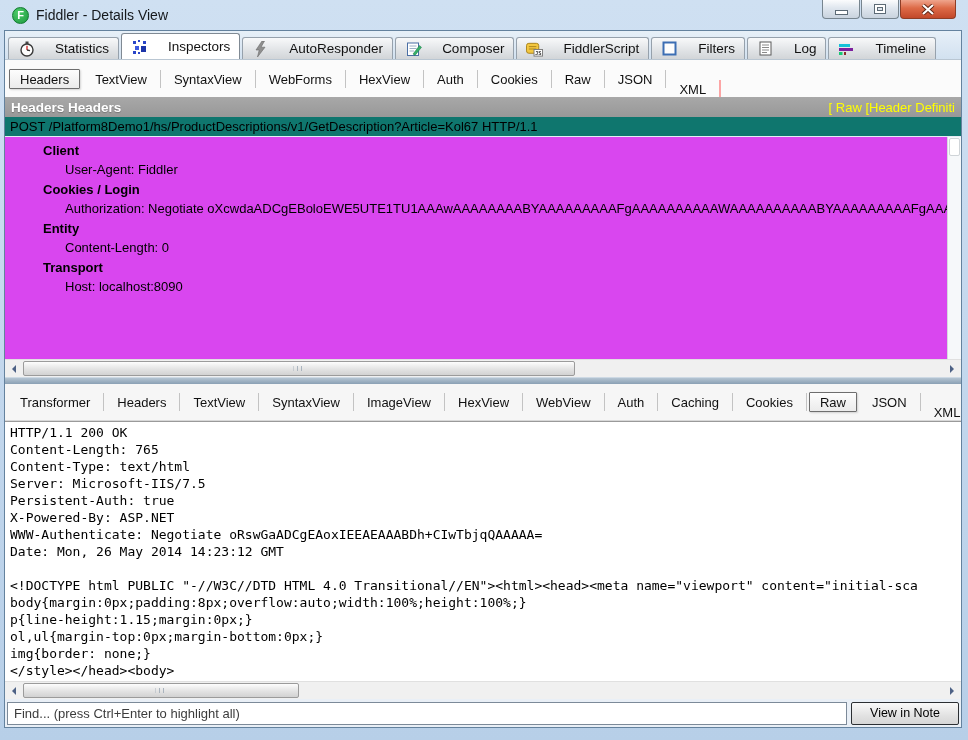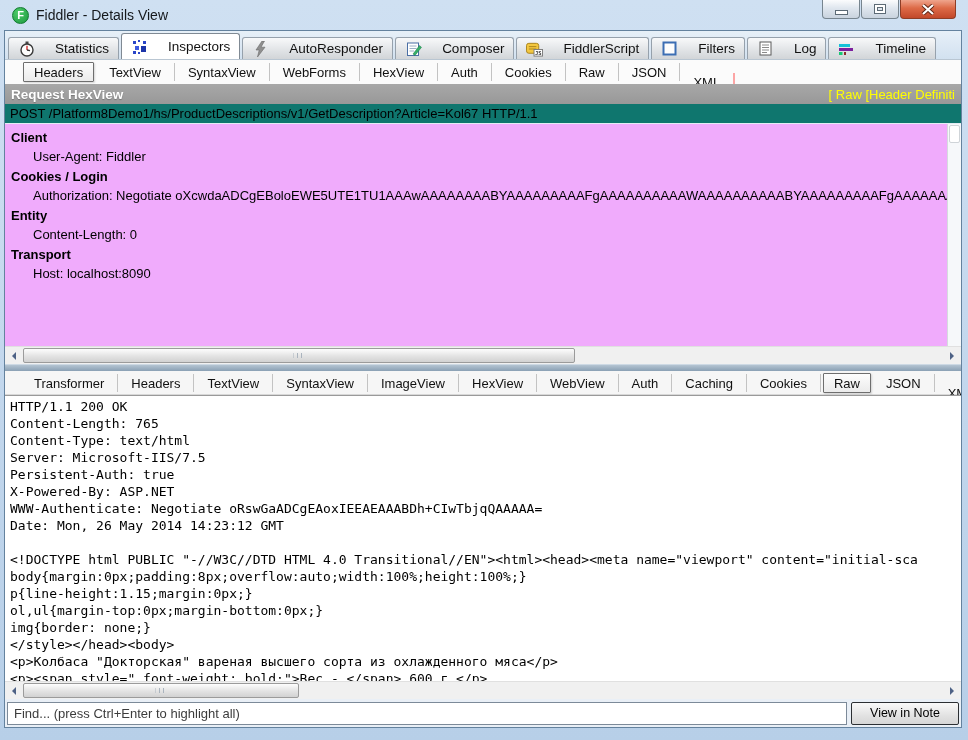--- a/index.html
+++ b/index.html
@@ -31,38 +31,38 @@
   .main-tabbar { height:29px; background:linear-gradient(#e7f0f8,#d2e1f0); display:flex;
                  align-items:flex-end; padding:3px 2px 0 3px; border-bottom:1px solid #b9c6d2; flex:none; }
   .main-tab { display:flex; align-items:center; gap:20px; height:22px; padding:0 9px;
               border:1px solid #96a1ac; border-bottom:none; border-radius:3px 3px 0 0;
               background:linear-gradient(#f8f9fa,#dcdfe2 70%,#d2d5d8);
               font-size:13.5px; color:#111; margin-right:2px; cursor:default; }
   .main-tab.selected { background:#fff; height:26px; border-color:#808a94; position:relative; z-index:2; }
   .tab-icon { display:inline-flex; width:17px; height:16px; align-items:center; justify-content:center; }
 
   
-  .subtabbar { height:24px; background:#fbfbfb; display:flex; align-items:center;
-               padding-left:16px; flex:none;text-align:center; }
+  .subtabbar { height:37px; background:#fbfbfb; display:flex; align-items:center;
+               padding-left:2px; flex:none;text-align:center; }
   .sub-tab { font-size:13px; color:#111; padding:2px 13px; border-right:1px solid #c3c3c3;
              height:18px; line-height:15px; cursor:default; white-space:nowrap; }
   .sub-tab:last-child { border-right:2px solid #fca5a5;margin-top:20px; }
   .sub-tab.selected { border:1px solid #6e6e6e; background:linear-gradient(#fdfdfd,#ebebeb);
                       border-radius:1px; margin:0 2px 0 2px; padding:2px 10px; height:20px;
                       box-shadow:1px 1px 2px rgba(0,0,0,.15); }
 
   
   .req-gray-bar { height:20px; background:linear-gradient(#a8a8a8,#989898); display:flex;
                   align-items:center; padding:0 6px; flex:none; }
   .req-gray-title { color:#fff; font-weight:bold; font-size:13.5px; flex:1;
                     text-shadow:0 1px 1px rgba(0,0,0,.25); }
   .req-gray-links { color:#ffff00; font-size:13px; white-space:nowrap; overflow:hidden; cursor:default; }
   .request-line { height:20px; background:#0f766e; font-size:13px; color:#000; padding:2px 0 0 5px;
                   white-space:nowrap; overflow:hidden; flex:none; border-bottom:1px solid #e4ecf4; }
-  .tree-wrap { height:222px; display:flex; flex:none; background:#f0abfc; }
+  .tree-wrap { height:222px; display:flex; flex:none; background:#d946ef;padding-left:32px; }
   .tree { flex:1; overflow:hidden; padding-top:3px; }
   .sec-name { font-weight:bold; font-size:13px; color:#000; padding:3px 0 2px 6px; white-space:nowrap; }
   .sec-item { font-size:13px; color:#000; padding:2px 0 2px 28px; white-space:nowrap; overflow:hidden; }
   .vstrip { width:14px; background:#f6f8fa; border-left:1px solid #d5dade; flex:none; }
   .vstrip-btn { height:18px; margin:1px; border:1px solid #cfd4d8; border-radius:2px; background:#fff; }
 
   
   .hscroll { height:18px; background:#f0f0f0; display:flex; align-items:stretch; flex:none;
              border-top:1px solid #e0e0e0; }
   .scroll-arrow { width:18px; display:flex; align-items:center; justify-content:center; }
@@ -221,21 +221,21 @@
         <span class="sub-tab">WebForms</span>
         <span class="sub-tab">HexView</span>
         <span class="sub-tab">Auth</span>
         <span class="sub-tab">Cookies</span>
         <span class="sub-tab">Raw</span>
         <span class="sub-tab">JSON</span>
         <span class="sub-tab">XML</span>
       </div>
 
     <div class="req-gray-bar">
-      <span class="req-gray-title">Request HexView</span>
+      <span class="req-gray-title">Headers Headers</span>
       <span class="req-gray-links">[ Raw  [Header Definiti</span>
     </div>
 
     <div class="request-line">POST /Platform8Demo1/hs/ProductDescriptions/v1/GetDescription?Article=Kol67 HTTP/1.1</div>
 
     <div class="tree-wrap">
       <div class="tree" id="req-tree">
           <div class="sec-name">Client</div>
           <div class="sec-item">User-Agent: Fiddler</div>
           <div class="sec-name">Cookies / Login</div>

